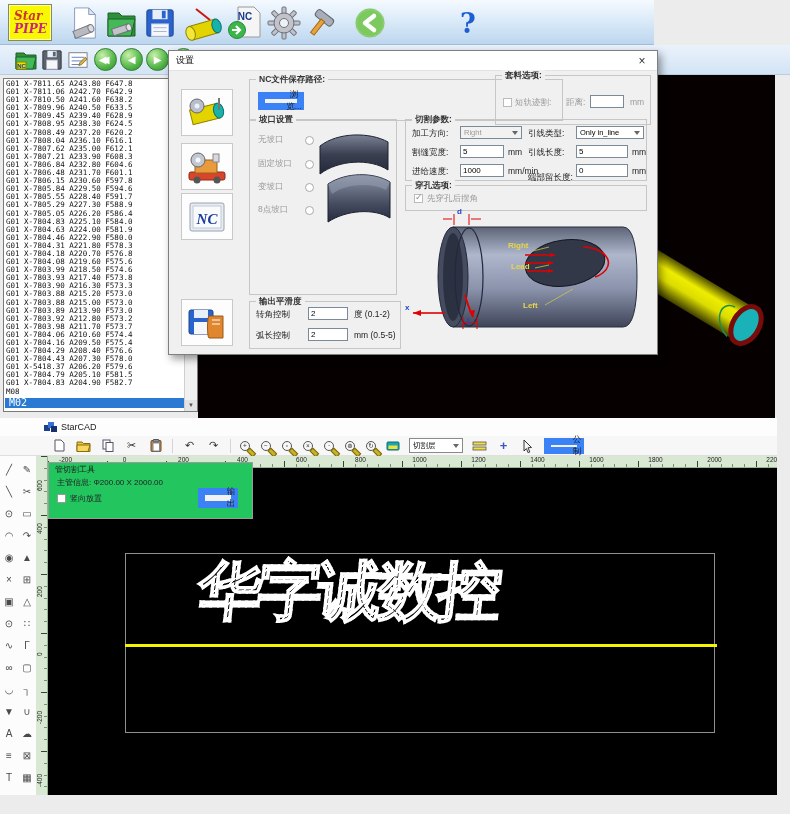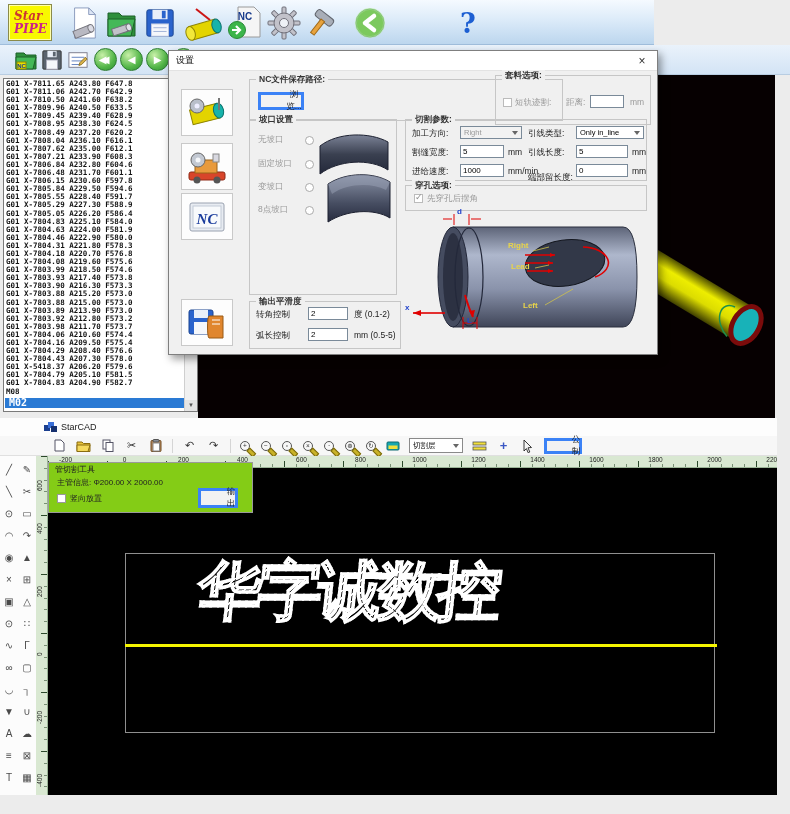--- a/index.html
+++ b/index.html
@@ -33,21 +33,21 @@
     justify-content:center; cursor:pointer; }
   .nav:first-child { text-shadow:-3px 0 0 #fff; }
 
   
   #viewport { position:absolute; left:198px; top:75px; width:577px; height:343px;
     background:#060001; overflow:hidden; }
   .right-strip-top { position:absolute; left:775px; top:75px; width:15px; height:343px; background:#ececec; }
 
   
   #gcode-panel { position:absolute; left:3px; top:78px; width:195px; height:334px;
-    background:#fff; border:1px solid #7a7a7a;font-weight:bold; }
+    background:#fff; border:1px solid #7a7a7a; }
   #gcode-lines { position:absolute; left:2px; top:1px; right:14px; bottom:14px; overflow:hidden;
     font-family:"DejaVu Sans Mono", monospace; font-size:7.5px; line-height:8.1px; color:#111; }
   .gcode-line { white-space:pre; cursor:default; }
   #gcode-selected { position:absolute; left:1px; right:13px; bottom:3px; height:10px;
     background:#2a7ad4; color:#fff; font-family:"DejaVu Sans Mono", monospace;
     font-size:10px; line-height:10px; padding-left:4px; }
   .scrollbar { position:absolute; right:0; top:0; bottom:0; width:13px; background:#f1f1f1;
     border-left:1px solid #cfcfcf; }
   .scroll-arrow { position:absolute; left:0; width:12px; height:11px; font-size:6px; color:#555;
     text-align:center; line-height:11px; background:#e4e4e4; cursor:pointer; }
@@ -71,21 +71,21 @@
   .lbl { position:absolute; font-size:8.5px; color:#222; white-space:nowrap; }
   .lbl.dis { color:#9a9a9a; }
   .fld { position:absolute; border:1px solid #7a8a99; background:#fff; font-size:8px;
     height:13px; padding:0 2px; font-family:"Liberation Sans", sans-serif; }
   .sel { position:absolute; border:1px solid #7a8a99; background:#fff; height:13px;
     font-size:7.5px; display:flex; align-items:center; justify-content:space-between;
     padding:0 3px; cursor:pointer; }
   .sel.dis { background:#f2f2f2; color:#9a9a9a; }
   .caret { width:0; height:0; border-left:3px solid transparent; border-right:3px solid transparent;
     border-top:4px solid #666; }
-  .btn { background:#f2f2f2; border:3px solid #3b82f6; font-size:8.5px; color:#222;
+  .btn { background:#f2f2f2; border:7px solid #3b82f6; font-size:8.5px; color:#222;
     display:flex; align-items:center; justify-content:center; cursor:pointer;padding-left:26px; }
   .radio { width:9px; height:9px; border:1px solid #555; border-radius:50%; background:#fff;
     position:relative; cursor:pointer; flex:none; }
   .gopt { position:absolute; left:8px; display:flex; align-items:center; width:56px;
     justify-content:space-between; }
   .gopt:first-child .radio::after { content:""; position:absolute; inset:2px; background:#222; border-radius:50%; }
   .gopt:not(:first-child) .glabel { color:#9a9a9a; }
   .gopt:not(:first-child) .radio { border-color:#aaa; }
   .glabel { font-size:8.5px; color:#222; }
   .cb { width:9px; height:9px; border:1px solid #999; background:#fff; position:relative; cursor:pointer; flex:none; }
@@ -137,21 +137,21 @@
 
   #sc-canvas { position:absolute; left:48px; top:50px; width:729px; height:327px; background:#000; overflow:hidden; }
   .part-rect { position:absolute; left:77px; top:85px; width:590px; height:180px; border:1px solid #8f8f8f; }
   .yellow-line { position:absolute; left:77px; top:176px; width:592px; height:3px; background:#f5f500; }
   .canvas-text { position:absolute; left:150px; top:82px; font-family:"DejaVu Sans", sans-serif;
     font-weight:bold; font-size:64px; line-height:82px; letter-spacing:-4px; transform:skewX(-6deg);
     color:transparent; -webkit-text-stroke:1.5px #ffffff;
     background-image:repeating-linear-gradient(135deg, #ffffff 0 1.5px, rgba(255,255,255,0) 1.5px 5px);
     -webkit-background-clip:text; background-clip:text; white-space:nowrap; }
 
-  #cut-panel { position:absolute; left:48px; top:44px; width:205px; height:51px; background:#84cc16;
+  #cut-panel { position:absolute; left:48px; top:44px; width:205px; height:57px; background:#22c55e;
     border:1px solid #9a9a9a; z-index:5; }
   .cp-title { position:absolute; left:6px; top:1px; font-size:8px; color:#222; }
   .cp-row1 { position:absolute; left:8px; top:14px; font-size:8px; color:#222; white-space:nowrap; }
   .cp-row2 { position:absolute; left:8px; top:30px; display:flex; align-items:center; gap:4px;
     font-size:8px; color:#222; }
   .cp-out { position:absolute; right:14px; top:25px; width:40px; height:20px; }
 
   .right-strip-bot { position:absolute; left:777px; top:0; width:13px; height:377px; background:#ececec; }
   .bottom-strip { position:absolute; left:0; top:377px; width:790px; height:19px; background:#ececec; }
   .vsep { width:1px; height:14px; background:#d5d5d5; flex:none; }

